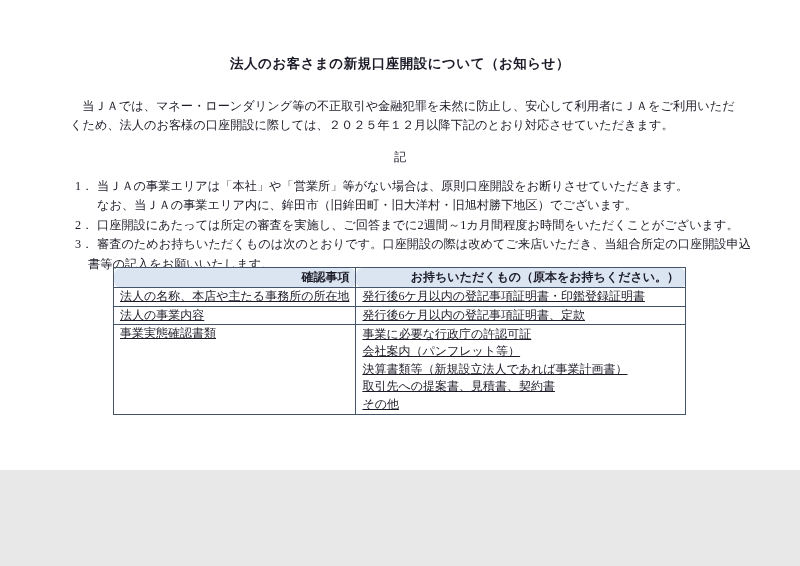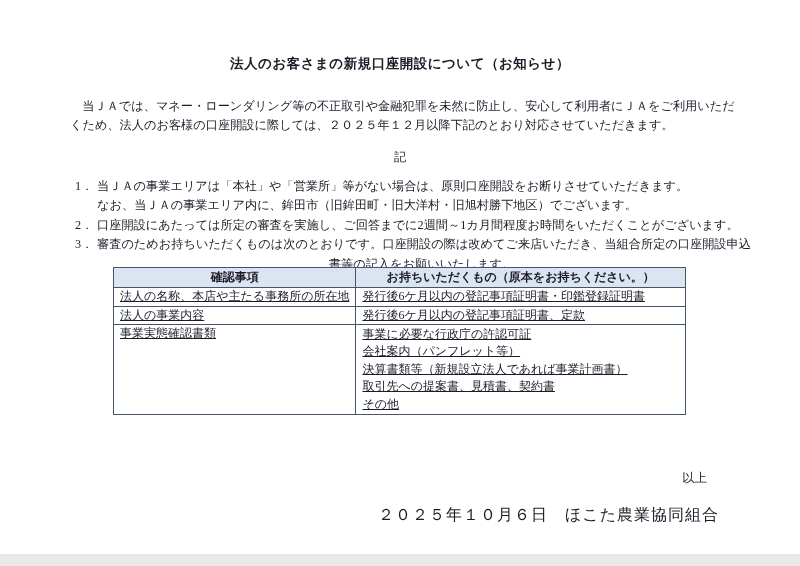--- a/index.html
+++ b/index.html
@@ -1,18 +1,18 @@
 <!DOCTYPE html>
 <html style="--table_border: #44546a; --table_header_bg: #dbe5f1; --text: #1c1c28;"><head>
 <meta charset="utf-8">
 <style>
   html,body { margin:0; padding:0; background:#e8e8e8; }
   .page {
     position:relative;
-    width:800px; height:554px;
+    width:800px; height:470px;
     margin:0 auto;
     background:#ffffff;
     font-family:"Liberation Serif","DejaVu Serif",serif;
     color:var(--text,#1c1c28);
     overflow:hidden;
   }
   .title {
     position:absolute; top:55px; left:0; width:800px;
     text-align:center;
     font-size:13.5px; font-weight:bold; letter-spacing:0.5px;
@@ -25,38 +25,38 @@
   .ki {
     position:absolute; top:149px; left:0; width:800px;
     text-align:center; font-size:12.2px;
   }
   .items {
     position:absolute; top:177px; left:75px; width:680px;
     font-size:12.2px; line-height:19.4px; white-space:nowrap;
   }
   .iline .inum { display:inline-block; width:22px; }
   .cont { margin-left:22px; }
-  .cont.tight { margin-left:13px;text-align:center; }
+  .cont.tight { margin-left:13px; }
   .doc-table {
     position:absolute; top:267px; left:113px;
     border-collapse:collapse;
     width:573px;
     font-size:12px;
     border:1.5px solid var(--table_border,#44546a);
   }
   .doc-table th, .doc-table td {
     border:1px solid var(--table_border,#44546a);
     padding:1px 6px;
     vertical-align:top;
     white-space:nowrap;
   }
   .doc-table th {
     background:var(--table_header_bg,#dbe5f1);
-    font-weight:bold; text-align:center;
-    height:17px; line-height:17px;
+    font-weight:bold; text-align:right;
+    height:17px; line-height:17px;border-radius:7px;
   }
   .doc-table td { height:15px; line-height:15.5px;text-decoration:underline; }
   .doc-table .col-item { width:188px; }
   .doc-table td div { line-height:17.4px; }
   .closing {
     position:absolute; top:437px; left:75px; width:680px;
     font-size:12.2px; line-height:19.4px; white-space:nowrap;
   }
   .ijo {
     position:absolute; top:470px; right:93px;

